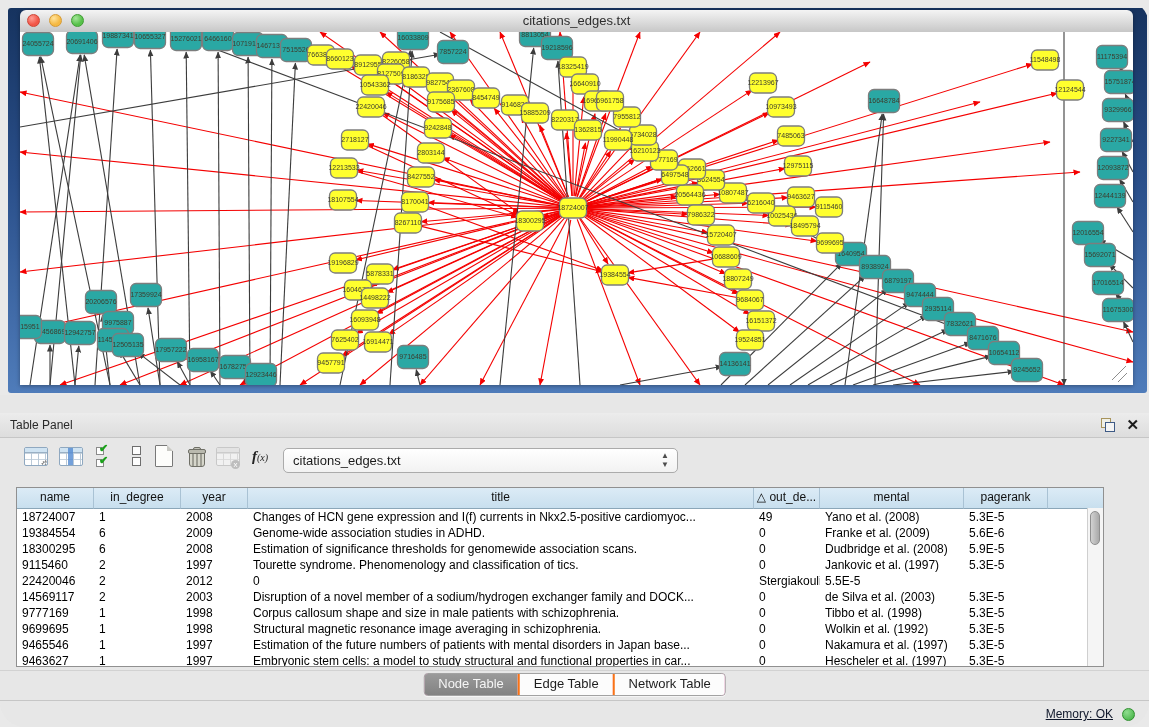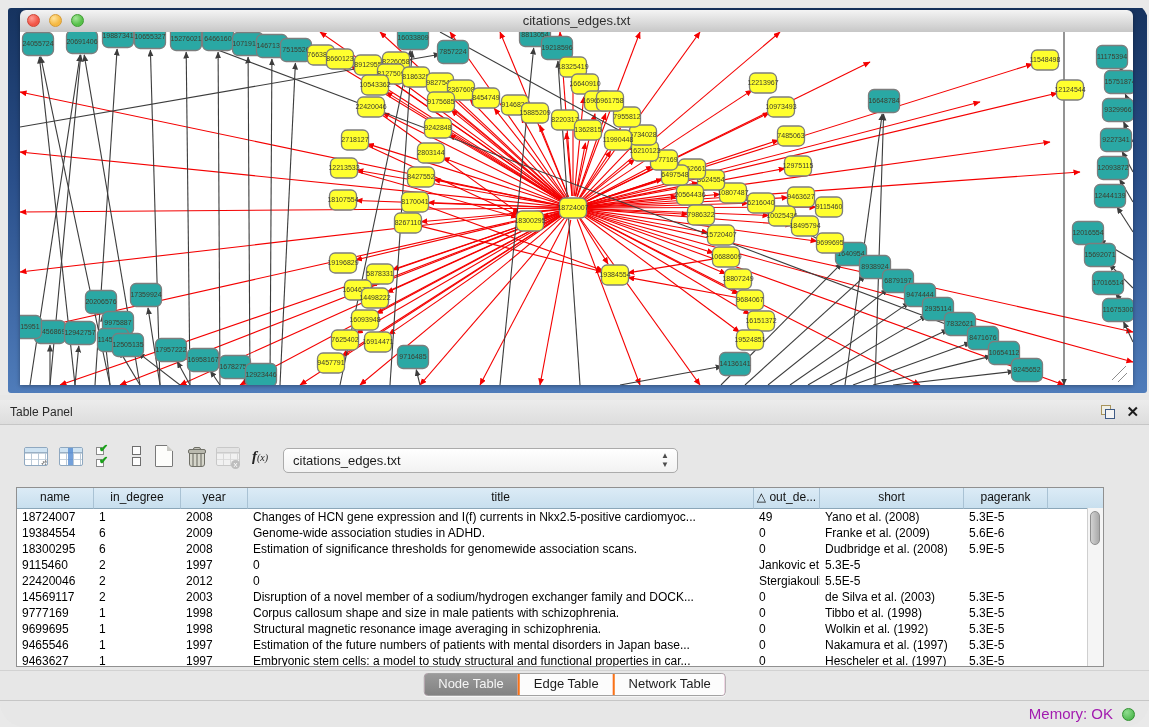--- a/index.html
+++ b/index.html
@@ -17,21 +17,21 @@
   .lights{position:absolute;left:7px;top:4px;display:flex;gap:9px;}
   .light{width:13px;height:13px;border-radius:50%;box-sizing:border-box;}
   .light.red{background:radial-gradient(circle at 35% 30%,#ff9d93,#f25648 60%);border:1px solid #ce4637;}
   .light.yellow{background:radial-gradient(circle at 35% 30%,#ffe39b,#f5b943 60%);border:1px solid #d59a35;}
   .light.green{background:radial-gradient(circle at 35% 30%,#a5e69a,#57c14a 60%);border:1px solid #3f9c33;}
   .canvas{position:absolute;left:0;top:22px;width:1113px;height:353px;background:#fff;overflow:hidden;}
   .canvas svg{display:block;}
 
   
   .table-panel{position:absolute;left:0;top:395px;width:1149px;height:332px;background:#e7e7e7;}
-  .tp-header{position:absolute;left:0;top:5px;width:100%;height:24px;
+  .tp-header{position:absolute;left:0;top:18px;width:100%;height:24px;
     background:linear-gradient(180deg,#ececec,#dddddd);border-bottom:1px solid #c6c6c6;}
   .tp-title{position:absolute;left:10px;top:0;height:24px;line-height:24px;font-size:12px;color:#2a2a2a;}
   .float-ic{position:absolute;right:34px;top:5px;width:14px;height:14px;cursor:default;}
   .float-ic .b1{position:absolute;left:0;top:0;width:8px;height:8px;border:1px solid #a8945c;background:#efefe6;}
   .float-ic .b2{position:absolute;right:0;bottom:0;width:8px;height:8px;border:1px solid #3e5a85;background:#f4f4f4;}
   .close-ic{position:absolute;right:10px;top:3px;font-size:15px;font-weight:bold;color:#1c1c1c;line-height:18px;}
 
   .toolbar{position:absolute;left:0;top:40px;width:100%;height:40px;}
   .icon-btn{position:absolute;top:8px;width:28px;height:26px;display:flex;align-items:center;justify-content:center;}
   .mini-table{width:22px;height:17px;background:#fff;border:1px solid #8fa8c0;border-radius:2px;position:relative;overflow:hidden;}
@@ -82,21 +82,21 @@
   
   .tabs-divider{position:absolute;left:0;top:275px;width:100%;height:1px;background:#d2d2d2;}
   .tabs-bar{position:absolute;left:50%;top:278px;transform:translateX(-50%);display:inline-flex;height:21px;
     border:1px solid #a2a2a2;border-radius:4px;overflow:hidden;background:#f9a8d4;box-shadow:0 1px 0 rgba(255,255,255,.6);text-align:center;}
   .seg{padding:0 14px;font-size:13px;line-height:20px;color:#1d1d1d;background:#fcfcfc;border-left:2px solid #f97316;}
   .seg:first-child{border-left:none;}
   .seg.sel{background:linear-gradient(180deg,#9a9a9a,#828282);color:#f5f5f5;}
 
   
   .status-bar{position:absolute;left:0;top:305px;width:100%;height:27px;border-top:1px solid #c6c6c6;background:#e7e7e7;}
-  .mem{position:absolute;right:36px;top:0;height:26px;line-height:26px;font-size:15px;color:#a21caf;}
+  .mem{position:absolute;right:36px;top:0;height:26px;line-height:26px;font-size:12px;color:#0f172a;text-decoration:underline;}
   .memdot{position:absolute;right:14px;top:7px;width:13px;height:13px;border-radius:50%;
     background:radial-gradient(circle at 35% 30%,#8fdd8f,#3cae3c);border:1px solid #2f8f2f;box-sizing:border-box;}
 </style>
 </head>
 <body>
 
 <div id="app">
 
   <div class="net-frame">
     <div class="mac-window">
@@ -822,21 +822,21 @@
       </div>
     </div>
 
     <div class="dtable">
       <div class="row-grid">
           <div class="th">name</div>
           <div class="th">in_degree</div>
           <div class="th">year</div>
           <div class="th">title</div>
           <div class="th">△ out_de...</div>
-          <div class="th">short</div>
+          <div class="th">mental</div>
           <div class="th">pagerank</div>
           <div class="th"></div>
         </div>
       <div>
           <div class="tr row-grid">
             <div class="td">18724007</div>
             <div class="td">1</div>
             <div class="td">2008</div>
             <div class="td">Changes of HCN gene expression and I(f) currents in Nkx2.5-positive cardiomyoc...</div>
             <div class="td">49</div>
@@ -861,20 +861,21 @@
             <div class="td">Estimation of significance thresholds for genomewide association scans.</div>
             <div class="td">0</div>
             <div class="td">Dudbridge et al. (2008)</div>
             <div class="td">5.9E-5</div>
             <div class="td"></div>
           </div>
           <div class="tr row-grid">
             <div class="td">9115460</div>
             <div class="td">2</div>
             <div class="td">1997</div>
+            <div class="td">Tourette syndrome. Phenomenology and classification of tics.</div>
             <div class="td">0</div>
             <div class="td">Jankovic et al. (1997)</div>
             <div class="td">5.3E-5</div>
             <div class="td"></div>
           </div>
           <div class="tr row-grid">
             <div class="td">22420046</div>
             <div class="td">2</div>
             <div class="td">2012</div>
             <div class="td">0</div>

